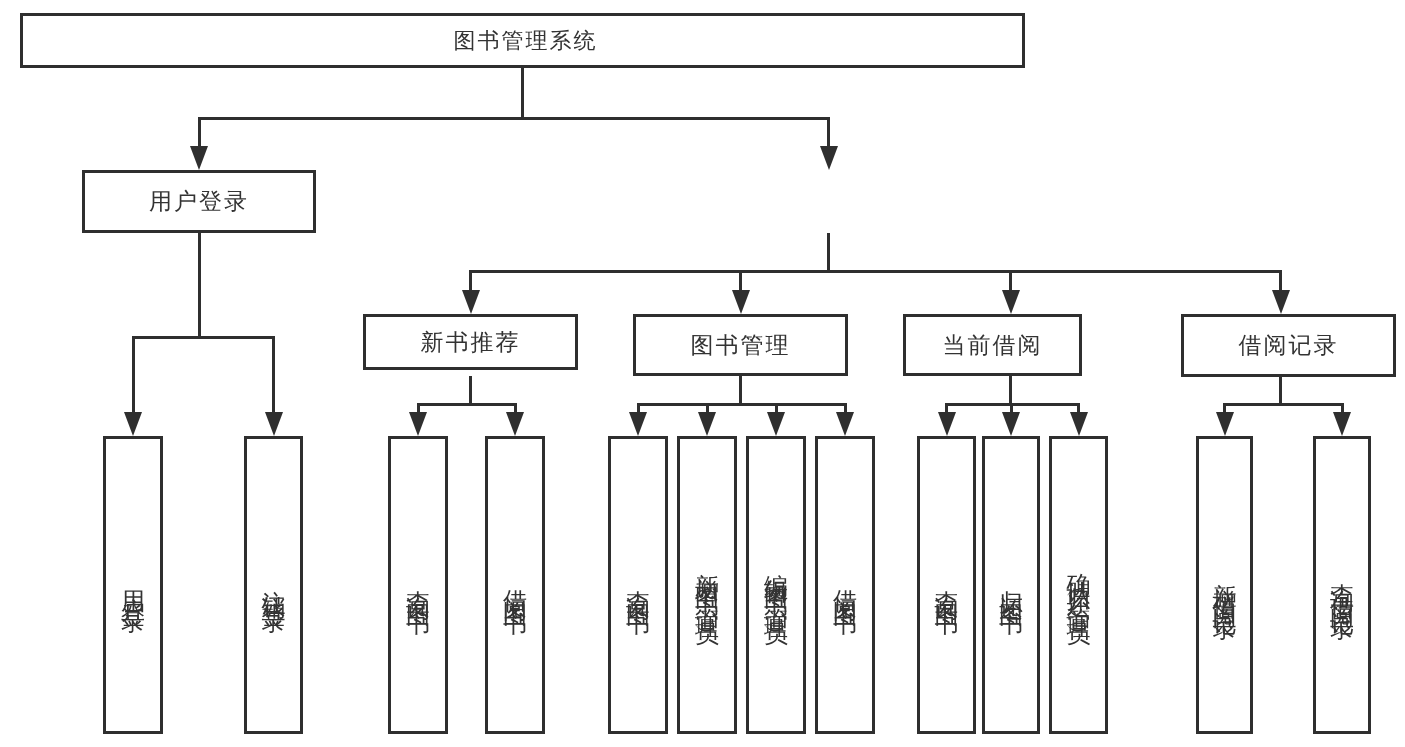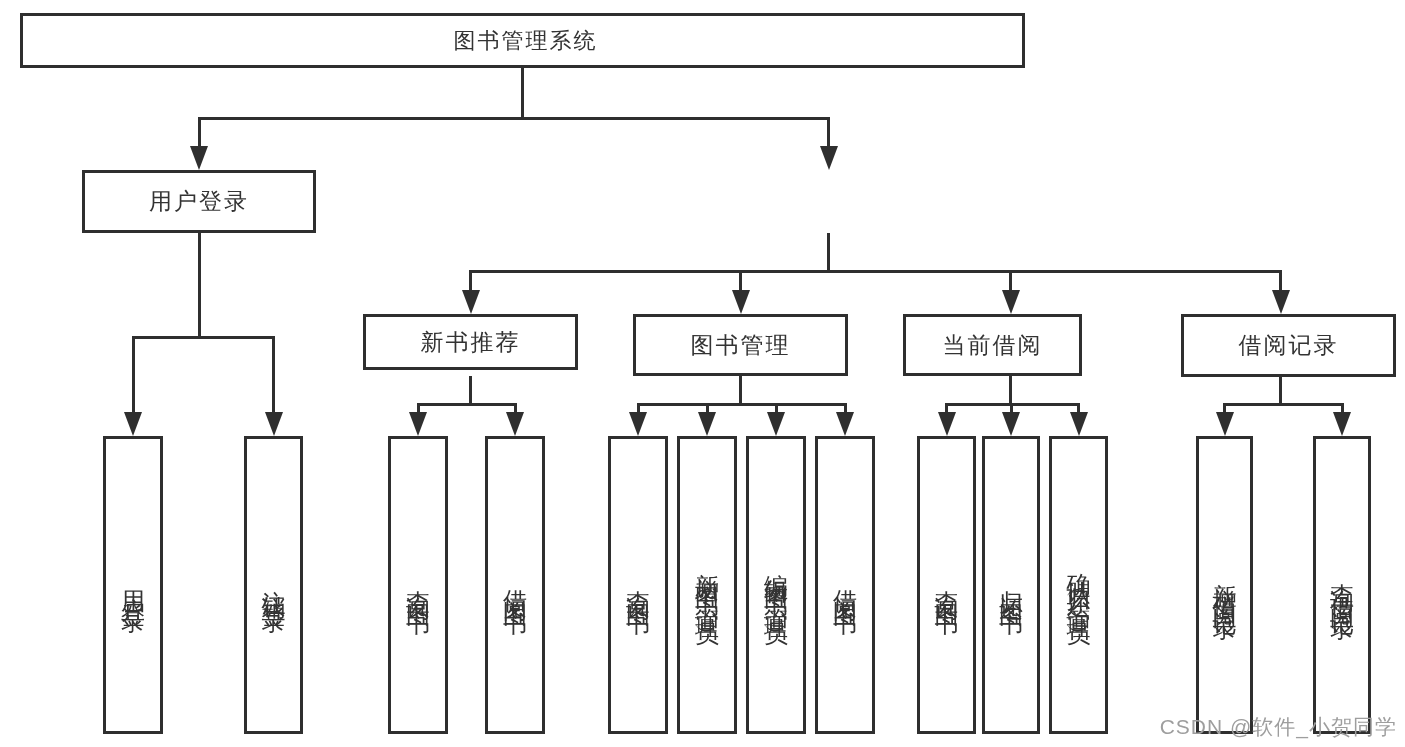--- a/index.html
+++ b/index.html
@@ -59,21 +59,20 @@
     letter-spacing:1px;
     color:#9e9e9e;
     z-index:5;
     white-space:nowrap;
   }
 </style>
 </head>
 <body>
 
 <div id="stage">
-  <div class="watermark">CSDN @软件_小贺同学</div>
 <div class="line" style="left: 521px; top: 68px; width: 3px; height: 50px;"></div>
     <div class="line" style="left: 197.5px; top: 116.5px; width: 632.5px; height: 3px;"></div>
     <div class="line" style="left: 197.5px; top: 118px; width: 3px; height: 28px;"></div>
     <div class="arrow" style="left: 190px; top: 146px;"></div>
     <div class="line" style="left: 827px; top: 118px; width: 3px; height: 28px;"></div>
     <div class="arrow" style="left: 819.5px; top: 146px;"></div>
     <div class="line" style="left: 197.5px; top: 233px; width: 3px; height: 104px;"></div>
     <div class="line" style="left: 131.5px; top: 335.5px; width: 143.5px; height: 3px;"></div>
     <div class="line" style="left: 131.5px; top: 337px; width: 3px; height: 75px;"></div>
     <div class="arrow" style="left: 124px; top: 412px;"></div>

